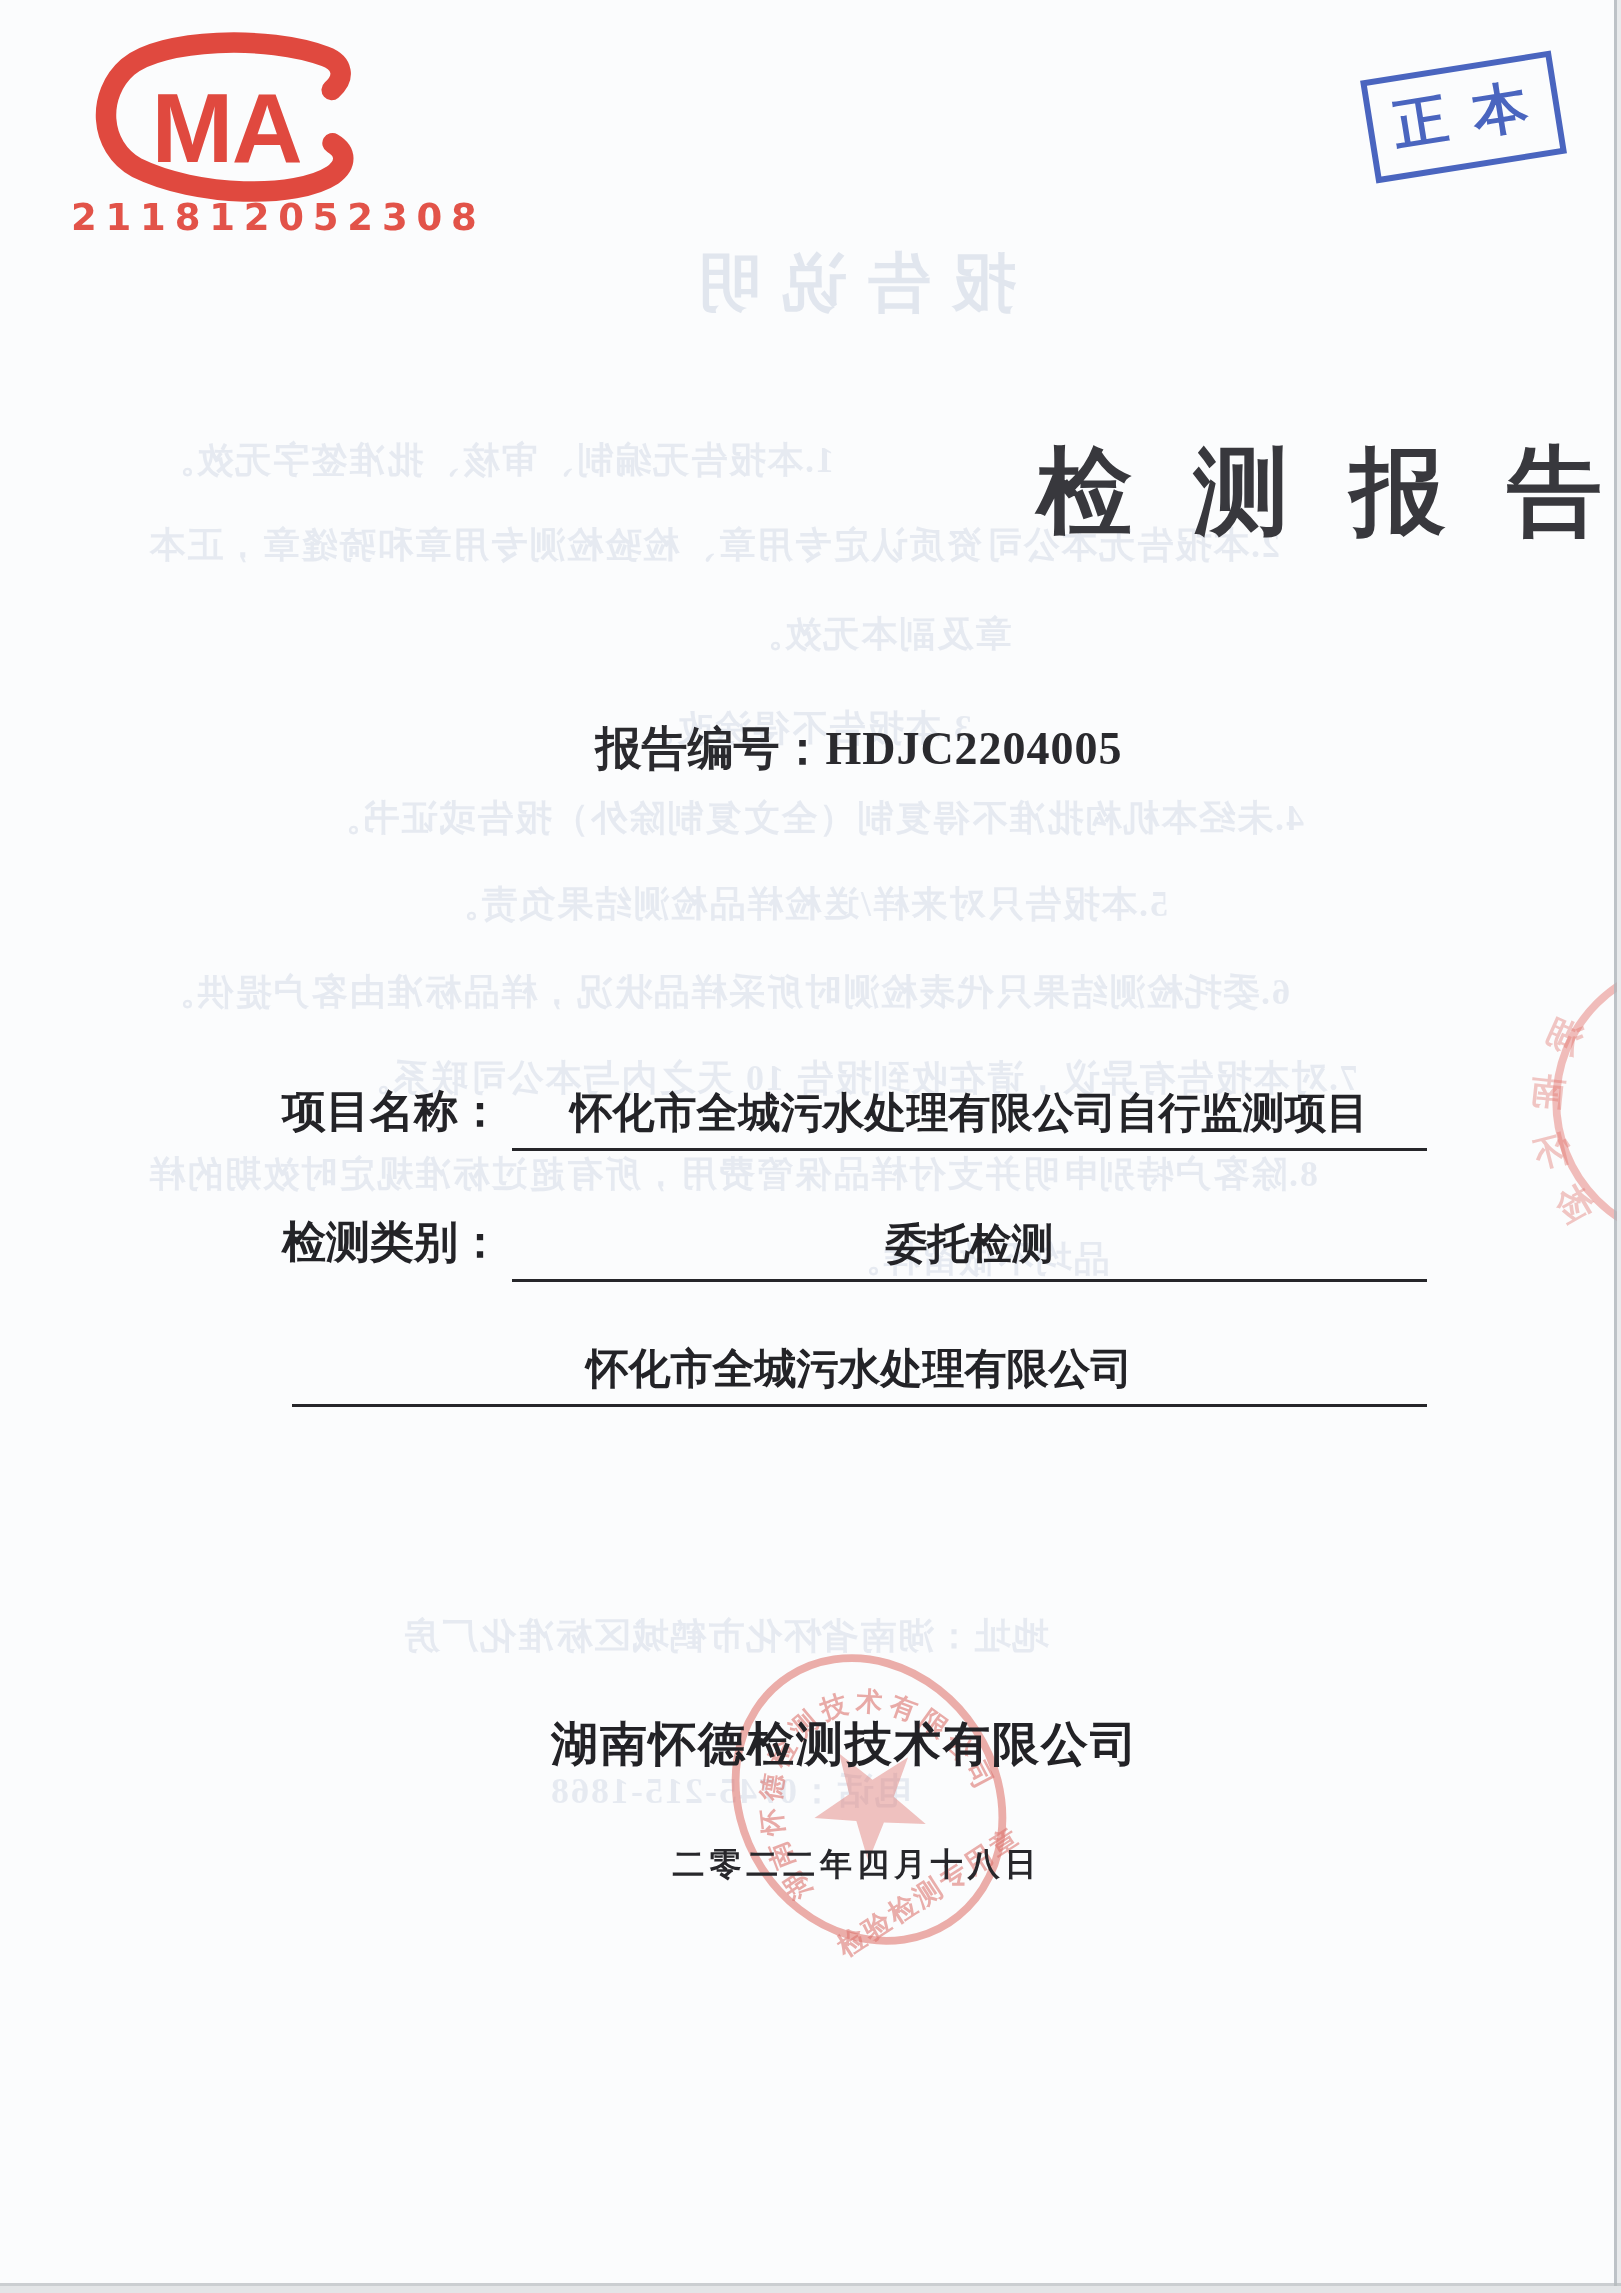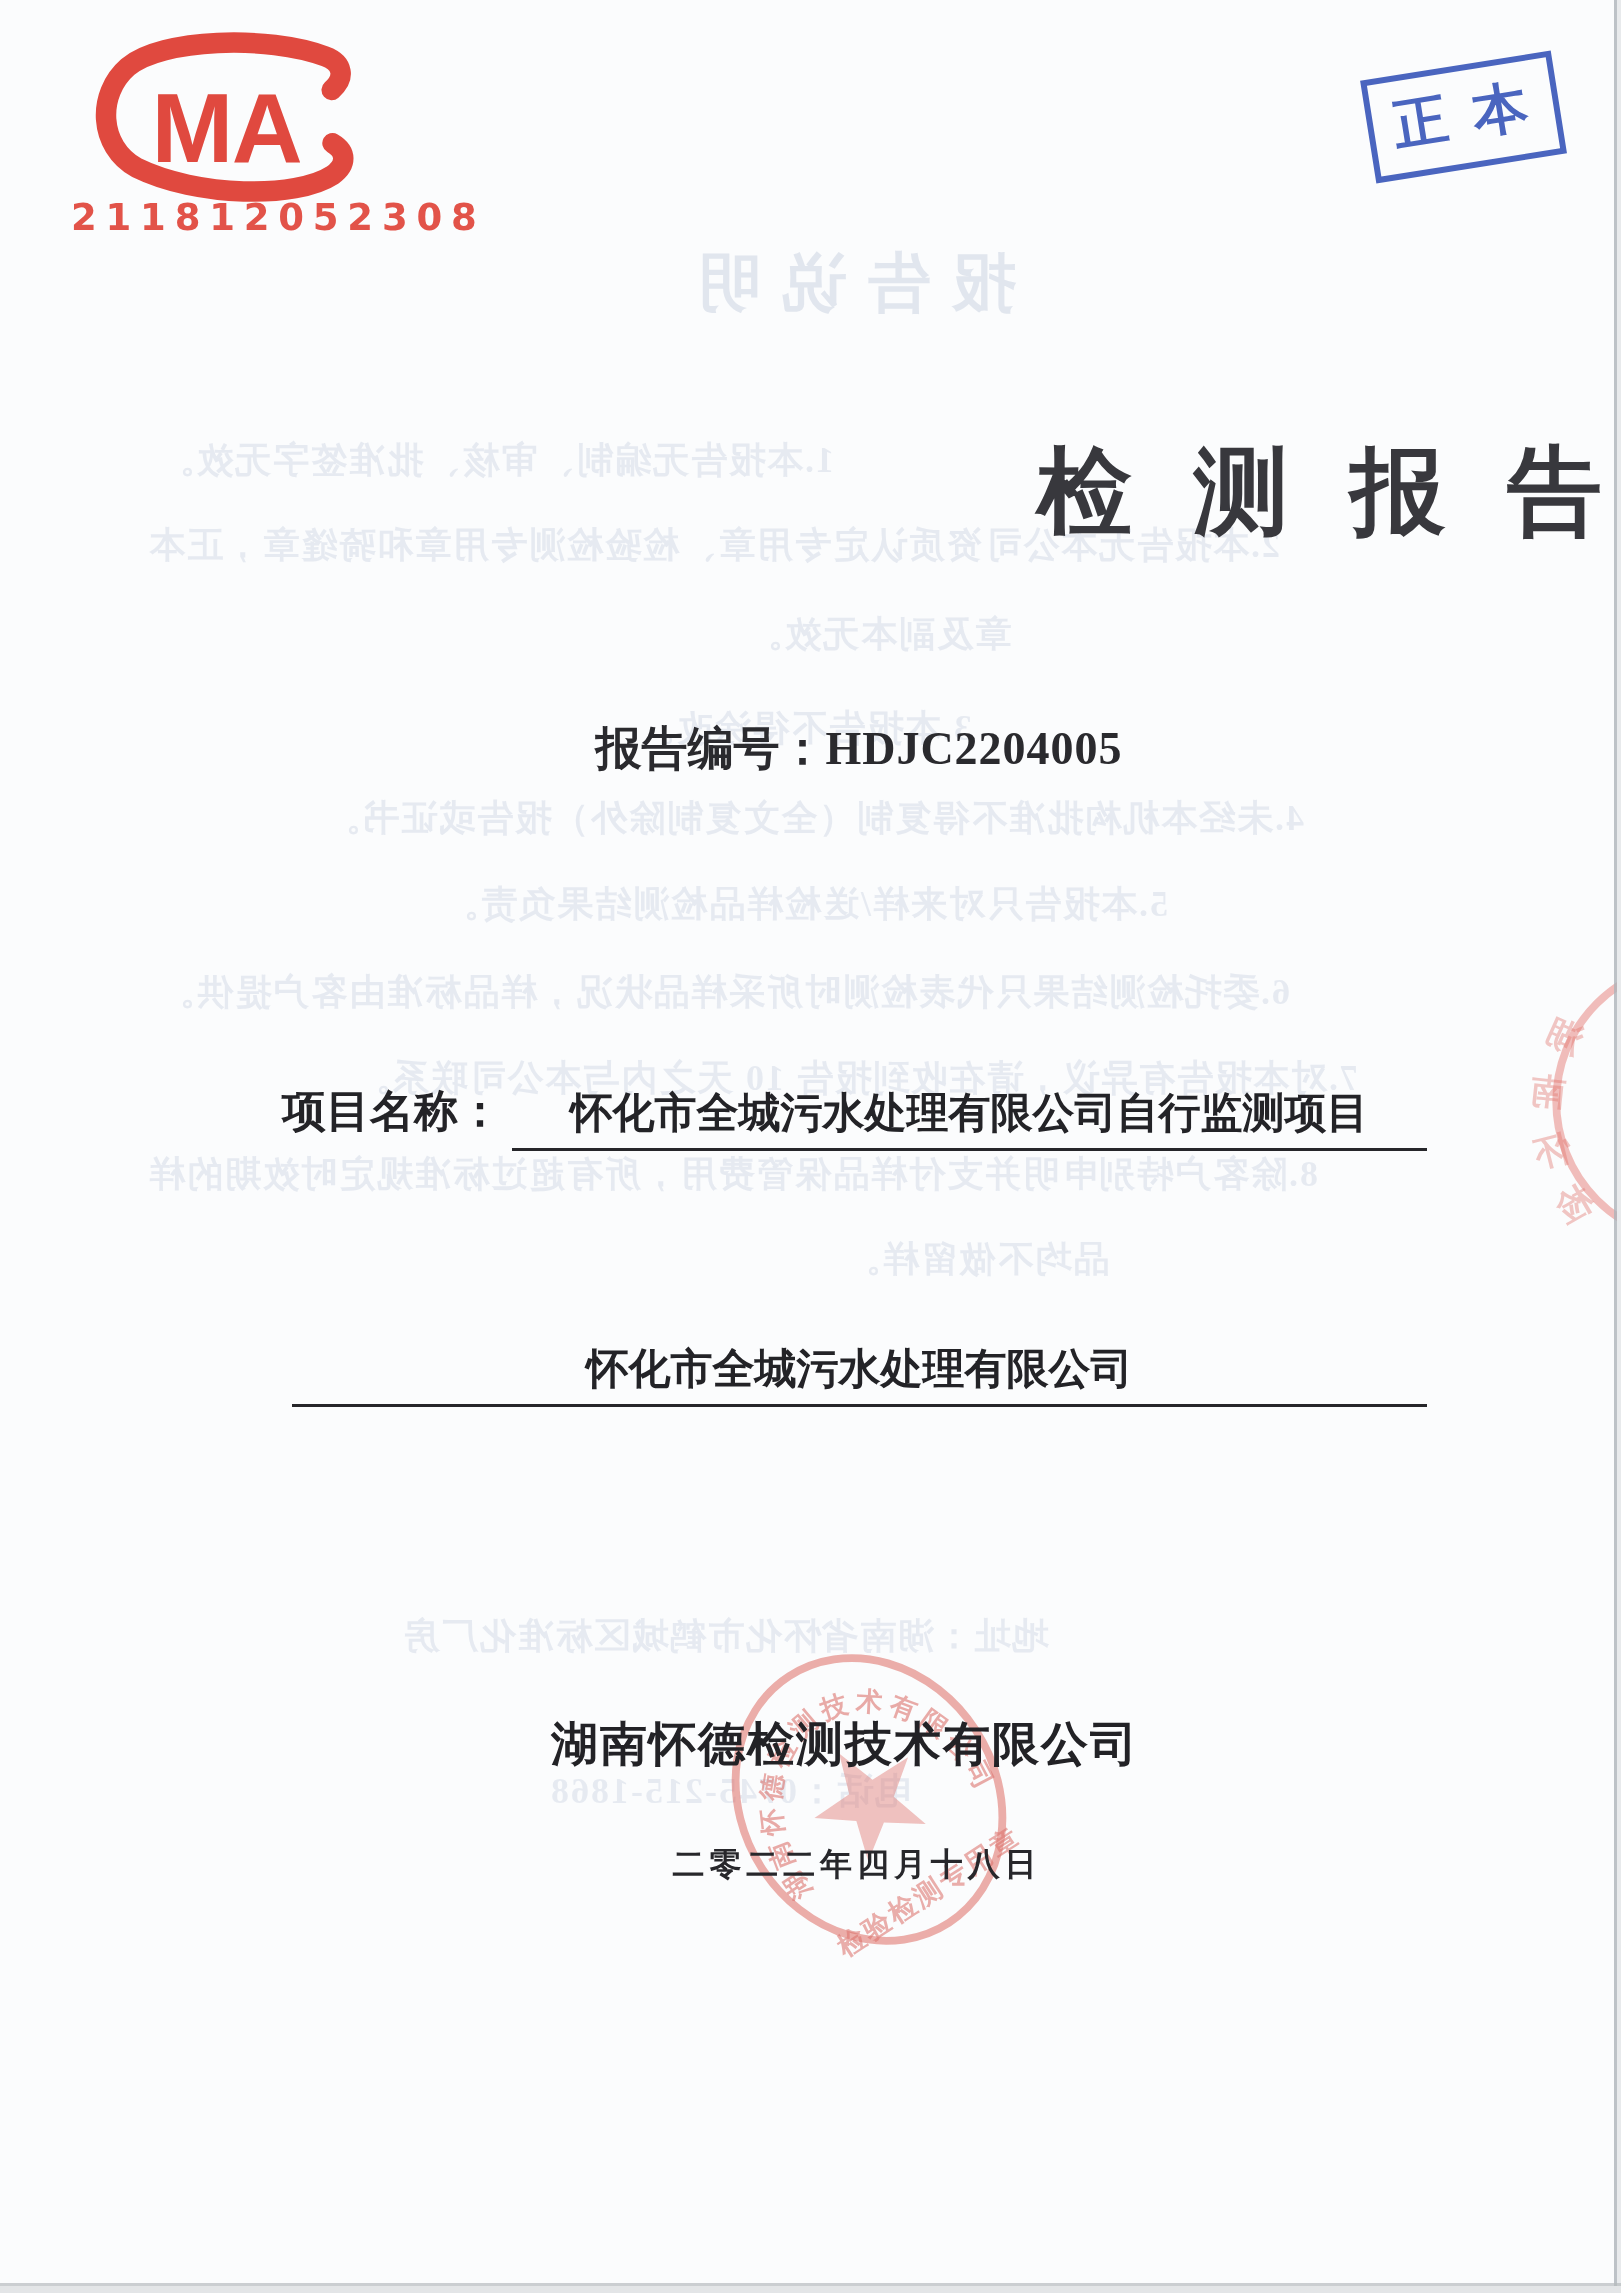--- a/index.html
+++ b/index.html
@@ -141,20 +141,24 @@
   <div class="copy-stamp">正本</div>
 
   <div class="title">检 测 报 告</div>
 
   <div class="report-no"><span>报告编号：</span><span class="num">HDJC2204005</span></div>
 
   <div class="field-row row-1">
     <span class="field-label">项目名称：</span>
     <span class="field-line">怀化市全城污水处理有限公司自行监测项目</span>
   </div>
+  <div class="field-row row-2">
+    <span class="field-label">检测类别：</span>
+    <span class="field-line">委托检测</span>
+  </div>
   <div class="field-row row-3">
     <span class="field-line">怀化市全城污水处理有限公司</span>
   </div>
 
   <svg class="seal-center" viewBox="0 0 310 335">
     <g transform="rotate(-33 155 168)">
       <ellipse cx="155" cy="168" rx="130" ry="150" fill="none" stroke="rgba(221,106,99,0.62)" stroke-width="8"></ellipse>
       <path id="sealArc" d="M 57 221 A 100 121 0 1 1 253 221" fill="none"></path>
       <text font-size="27" font-weight="bold" fill="rgba(216,96,90,0.60)" letter-spacing="6">
         <textPath href="#sealArc" startOffset="6">湖南怀德检测技术有限公司</textPath>

